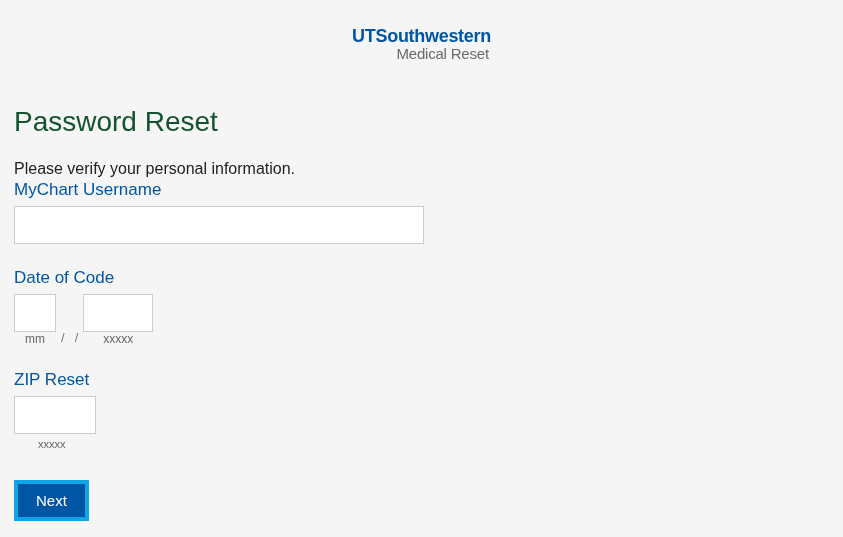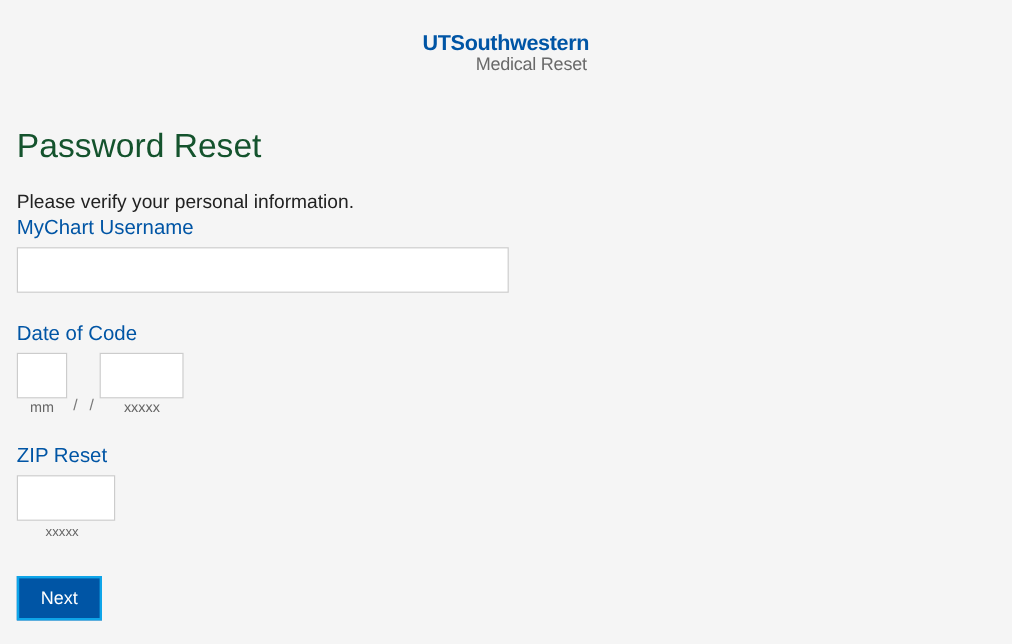--- a/index.html
+++ b/index.html
@@ -102,21 +102,21 @@
     }
     .zip-hint {
       color: #666;
       font-size: 11px;
       margin-top: 4px;
       padding-left: 24px;
     }
     .next-button {
       background: #0055a5;
       color: #fff;
-      border: 2px solid #0ea5e9;
+      border: 4px solid #0ea5e9;
       padding: 8px 18px;
       font-size: 15px;
       cursor: pointer;
       margin-top: 6px;
     }
   </style>
 </head>
 <body>
 
 <div class="header">

